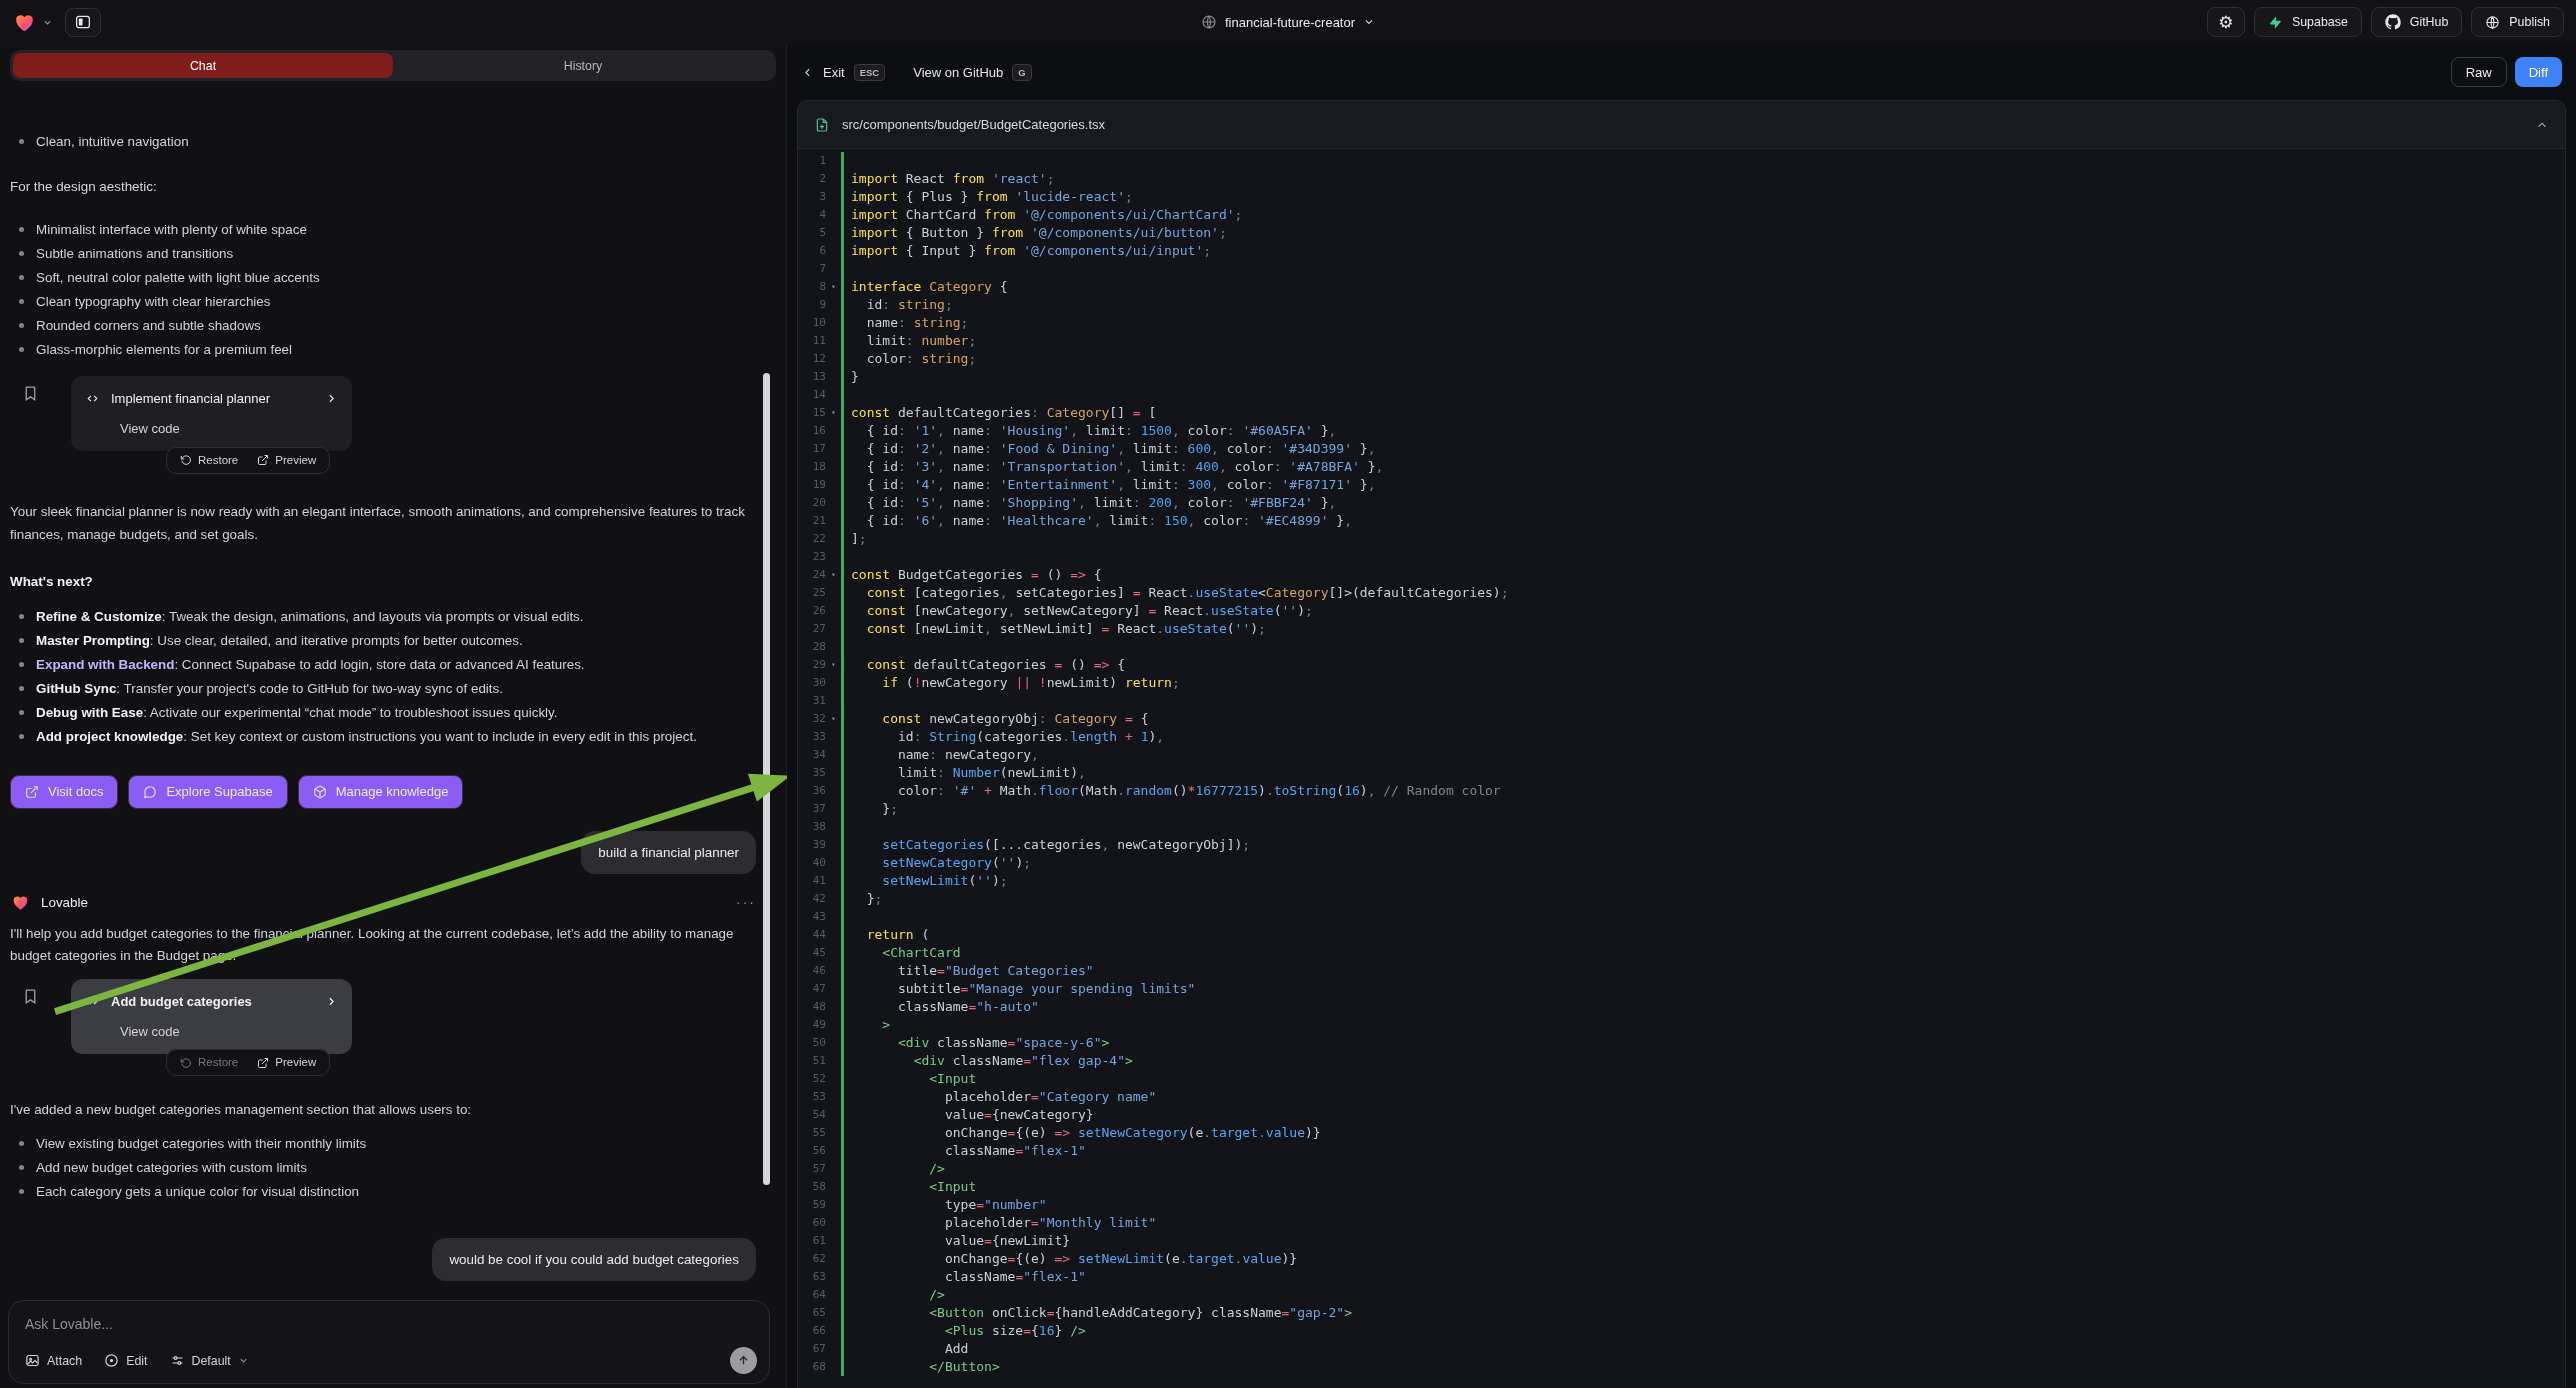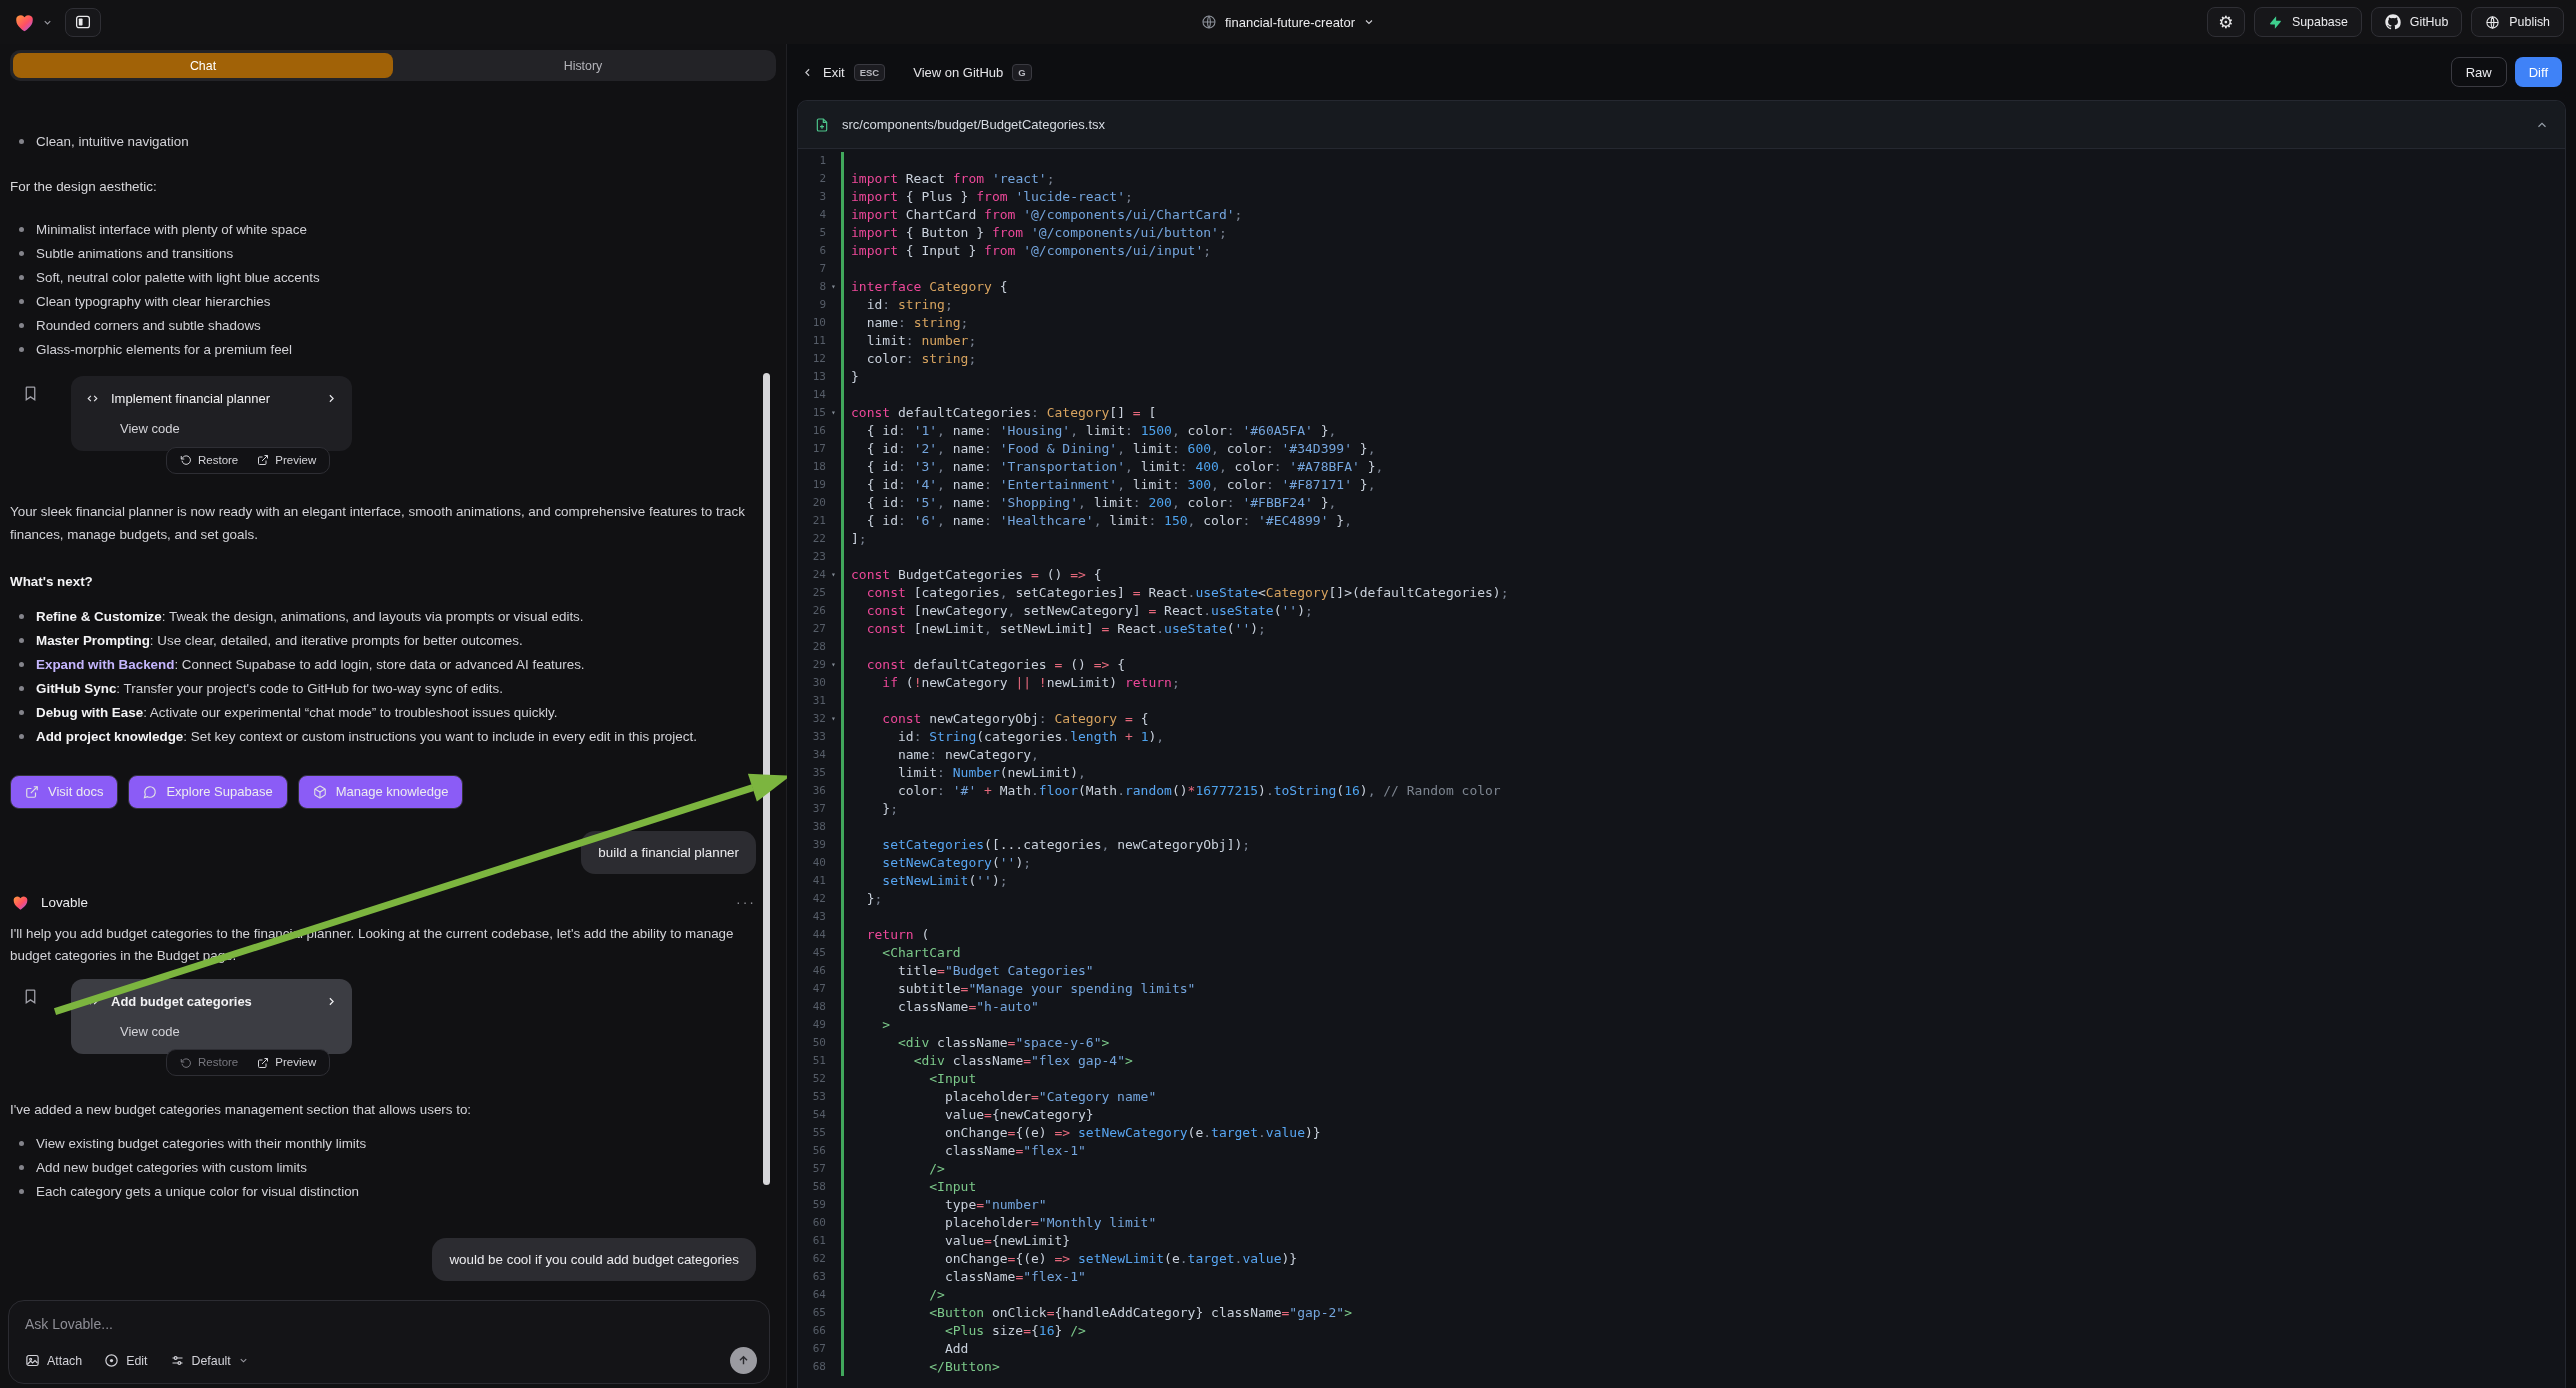--- a/index.html
+++ b/index.html
@@ -16,21 +16,21 @@
   .tb-right{display:flex;gap:9px;margin-left:auto;align-items:center}
   .tb-btn{display:flex;align-items:center;gap:9px;height:30px;padding:0 13px;border:1px solid #2f2f35;border-radius:8px;background:#17171a;font-size:12.4px;color:#ececef;cursor:pointer}
   .gear-btn{width:38px;height:30px;border:1px solid #2f2f35;border-radius:8px;background:#17171a;display:flex;align-items:center;justify-content:center;font-size:17px;color:#e8e8ea;cursor:pointer}
 
   
   .main{display:flex;height:1344px}
   .chat{width:787px;position:relative;background:#111113;border-right:1px solid #202024;flex:none}
 
   .tabs{display:flex;margin:6px 10px 0 10px;background:#232327;border-radius:10px;padding:3px;height:31px}
   .tab{flex:1;display:flex;align-items:center;justify-content:center;font-size:12.4px;color:#b4b4ba;border-radius:8px;cursor:pointer}
-  .tab.active{background:#a16207;color:#fff}
+  .tab.active{background:#7f1d1d;color:#fff}
 
   .chat-body{position:absolute;top:84px;left:0;right:0;bottom:60px;padding:0 30px 0 10px;overflow:hidden;font-size:13.4px;line-height:21px;color:#d2d2d7}
 
   .b-item{display:flex;margin:3px 0}
   .dot{width:5px;height:5px;border-radius:50%;background:#84848b;margin:8px 12px 0 9px;flex:none}
   .section-head{margin-top:24px;color:#d6d6da}
   .ul{margin-top:22px}
   .bold-head{margin-top:25px;font-weight:bold;color:#f3f3f5;font-size:13.4px}
   .para{margin-top:26px;line-height:23px;color:#d2d2d7}
 
@@ -76,21 +76,21 @@
   .diff-btn{height:30px;padding:8px 14px;border-radius:8px;font-size:13px;color:#fff;display:flex;align-items:center;background:#3f82f7;border:none;cursor:pointer}
 
   .file-card{margin:0 10px;flex:1;background:#121419;border:1px solid #252830;border-bottom:none;border-radius:10px 10px 0 0;overflow:hidden;display:flex;flex-direction:column}
   .file-head{height:48px;display:flex;align-items:center;gap:12px;padding:0 16px;background:#171a1f;border-bottom:1px solid #252830;font-size:13px;color:#d6dbe2;flex:none}
   .collapse{margin-left:auto;cursor:pointer}
   .code-area{flex:1;padding-top:3px;font-family:"DejaVu Sans Mono",monospace;font-size:13px;overflow:hidden}
   .cl{display:flex;height:18px;line-height:18px;white-space:pre}
   .lnum{width:28px;text-align:right;color:#565d68;font-size:11px;flex:none;line-height:18px}
   .fold{width:15px;text-align:center;color:#828a94;font-size:8px;flex:none;line-height:18px;cursor:pointer}
   .ctext{border-left:3px solid #41a85c;padding-left:7px;flex:1;min-width:0}
-  .tk-k{color:#ec4899}
+  .tk-k{color:#fde047}
   .tk-p{color:#c9d1dc}
   .tk-d{color:#7b8494}
   .tk-s{color:#74a5dd}
   .tk-n{color:#4da2ec}
   .tk-t{color:#d7a35f}
   .tk-f{color:#58a6f2}
   .tk-g{color:#7cc98a}
   .tk-r{color:#e5697c}
   .tk-c{color:#7d8590}
 </style>

